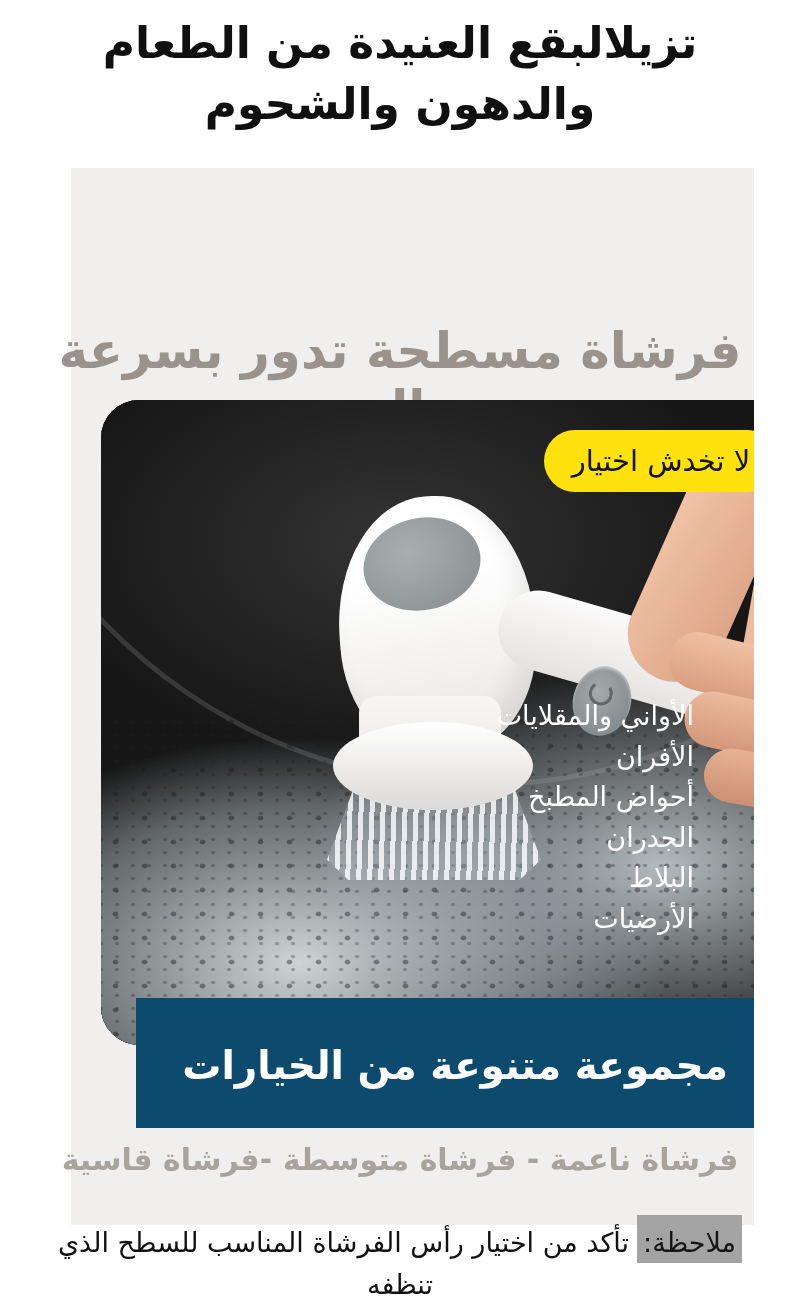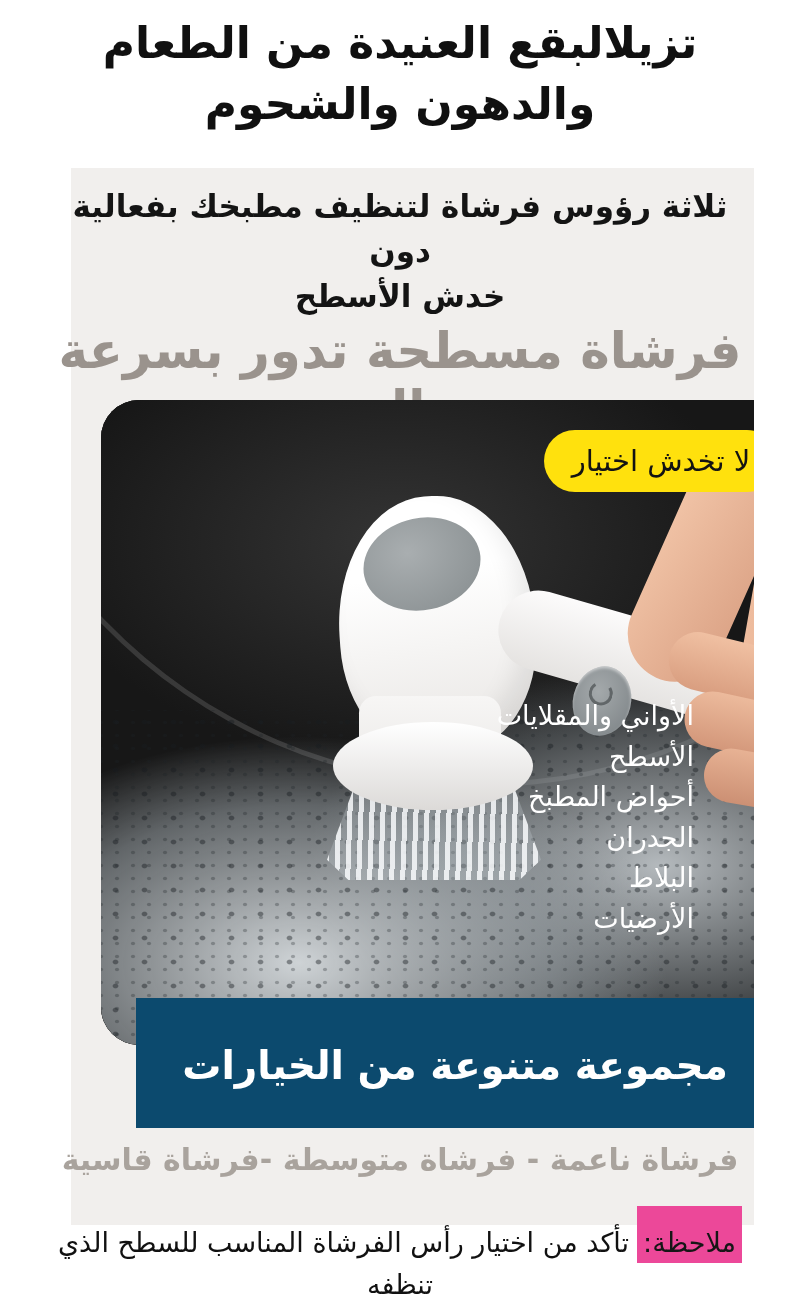--- a/index.html
+++ b/index.html
@@ -65,38 +65,34 @@
 
   .overlay-box { position:absolute; left:90px; top:998px; width:638px; height:130px; z-index:10;
     background:#0c4a6e; display:flex; align-items:center; justify-content:center; padding-top:4px;
     font-weight:bold; font-size:39px; color:#ffffff; }
 
   .brush-types { position:absolute; top:1142px; left:0; width:100%; z-index:4; text-align:center;
     font-weight:bold; font-size:30px; color:#a9a39d; }
 
   .note { position:absolute; top:1222px; left:0; width:100%; z-index:4; text-align:center;
     direction:rtl; font-size:27px; color:#111111; line-height:42px; }
-  .note-label { background:#ec4899; color:#161616; padding:21px 6px 5px 6px; margin-left:8px; }
+  .note-label { background:#a3a3a3; color:#161616; padding:12px 6px 5px 6px; margin-left:8px; }
 </style>
 </head>
 <body>
 
 <div class="page">
 
   <div class="gray-panel"></div>
 
   <div class="main-title">
     <div>تزيلالبقع العنيدة من الطعام</div>
     <div>والدهون والشحوم</div>
   </div>
 
-  <div class="subtitle">
-    <div>ثلاثة رؤوس فرشاة لتنظيف مطبخك بفعالية دون</div>
-    <div>خدش الأسطح</div>
-  </div>
 
   <div class="section-title">فرشاة مسطحة تدور بسرعة عالية</div>
 
   <div class="photo">
     <div class="pan-base"></div>
     <div class="pan-rim"></div>
     <div class="foam"></div>
     <div class="speckles"></div>
 
     <div class="dev-body"></div>
@@ -114,21 +110,21 @@
     <div class="palm"></div>
     <div class="finger1"></div>
     <div class="finger2"></div>
     <div class="finger3"></div>
   </div>
 
   <div class="badge">لا تخدش اختيار</div>
 
   <div class="surfaces">
     <div>الأواني والمقلايات</div>
-    <div>الأسطح</div>
+    <div>الأفران</div>
     <div>أحواض المطبخ</div>
     <div>الجدران</div>
     <div>البلاط</div>
     <div>الأرضيات</div>
   </div>
 
   <div class="overlay-box">
     <span>مجموعة متنوعة من الخيارات</span>
   </div>
 

